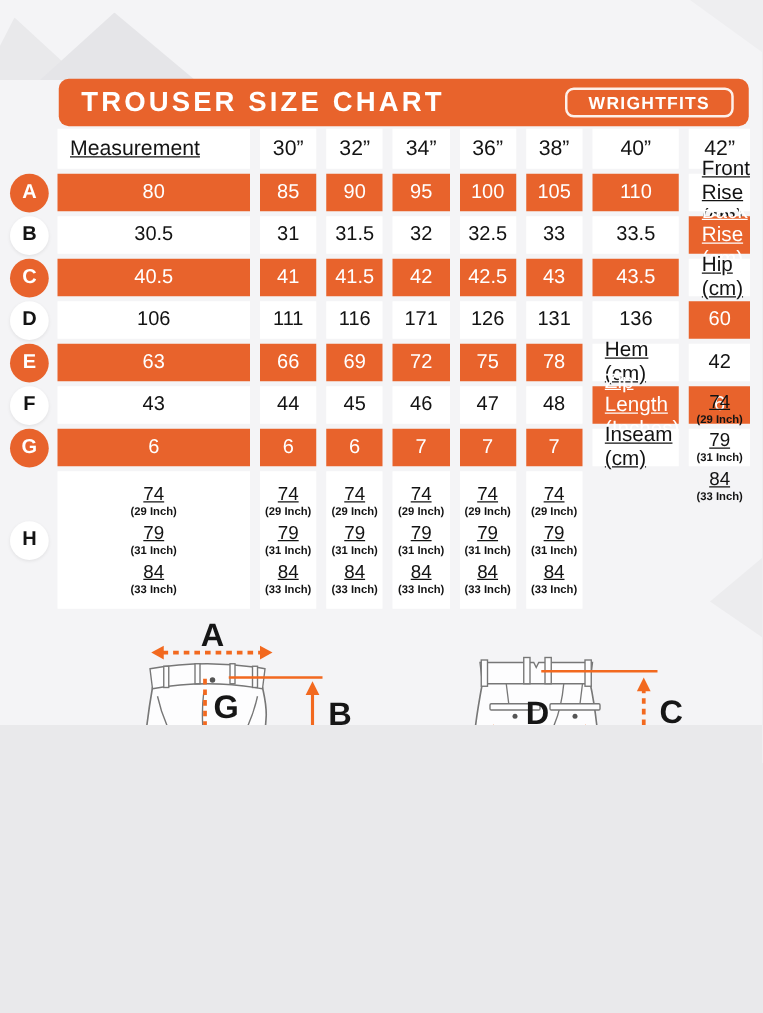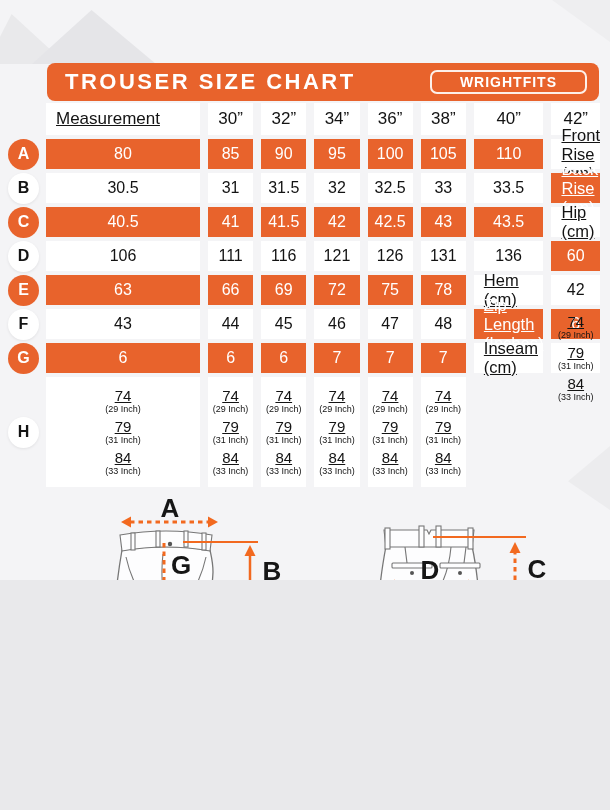--- a/index.html
+++ b/index.html
@@ -21,39 +21,39 @@
     position:absolute;left:47px;top:63px;width:552px;height:38px;
     background:var(--accent);border-radius:8px;
     display:flex;align-items:center;justify-content:space-between;
     padding:0 12px 0 18px;box-sizing:border-box;
   }
   .header-title{
     color:#fff;font-size:22px;font-weight:bold;letter-spacing:2.5px;white-space:nowrap;
   }
   .brand{
     border:2px solid rgba(255,255,255,.9);border-radius:7px;
-    padding:2px 28px;color:#fff;font-size:14px;font-weight:bold;
+    padding:2px 17px;color:#fff;font-size:14px;font-weight:bold;
     letter-spacing:1px;white-space:nowrap;
   }
 
   
   .size-table{
     position:absolute;left:46px;top:103px;width:554px;
     display:grid;grid-template-columns:154px repeat(7,1fr);
     grid-template-rows:32px repeat(7,30px) 110px;
     gap:4px 8px;
   }
   .cell{background:#fff;display:flex;align-items:center;justify-content:center;
     font-size:16px;color:#131313;}
   .cell.label{justify-content:flex-start;padding-left:10px;font-size:16.5px;text-decoration:underline;}
   .cell.head{font-size:17px;}
   .cell.hl{background:var(--accent);color:#fff;}
   .cell.multi{flex-direction:column;justify-content:center;padding:5px 0;}
   .multi .num{font-size:15px;line-height:16px;text-decoration:underline;}
-  .multi .inch{font-size:9px;font-weight:normal;line-height:10px;margin-bottom:5px;}
+  .multi .inch{font-size:9px;font-weight:bold;line-height:10px;margin-bottom:5px;}
   .multi .inch:last-child{margin-bottom:0;}
 
   
   .badge{
     position:absolute;left:8px;width:31px;height:31px;border-radius:50%;
     display:flex;align-items:center;justify-content:center;
     font-size:16px;font-weight:bold;
   }
   .badge-orange{background:var(--accent);color:#fff;}
   .badge-white{background:#fff;color:#141414;box-shadow:0 1px 3px rgba(0,0,0,.08);}
@@ -116,21 +116,21 @@
       <div class="cell hl">41</div>
       <div class="cell hl">41.5</div>
       <div class="cell hl">42</div>
       <div class="cell hl">42.5</div>
       <div class="cell hl">43</div>
       <div class="cell hl">43.5</div>
       <div class="cell label">Hip (cm)</div>
       <div class="cell">106</div>
       <div class="cell">111</div>
       <div class="cell">116</div>
-      <div class="cell">121</div>
+      <div class="cell">171</div>
       <div class="cell">126</div>
       <div class="cell">131</div>
       <div class="cell">136</div>
       <div class="cell hl">60</div>
       <div class="cell hl">63</div>
       <div class="cell hl">66</div>
       <div class="cell hl">69</div>
       <div class="cell hl">72</div>
       <div class="cell hl">75</div>
       <div class="cell hl">78</div>

